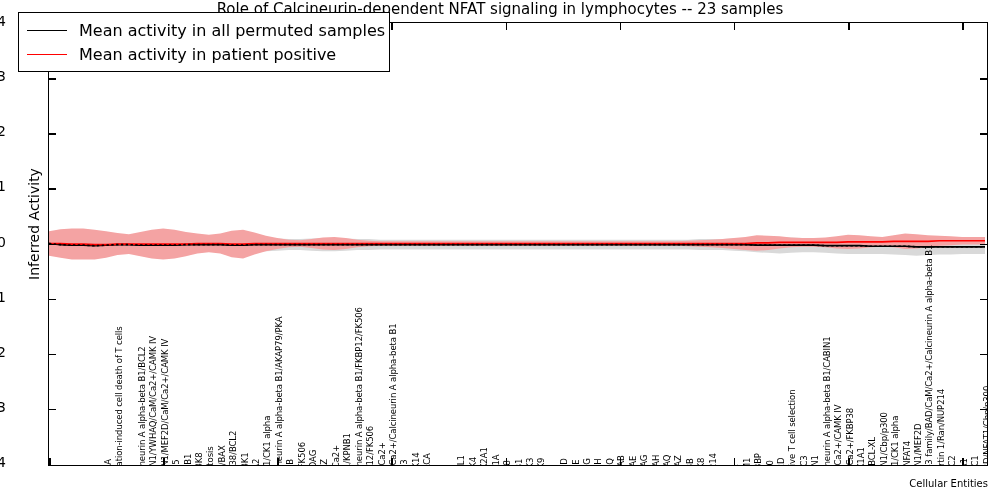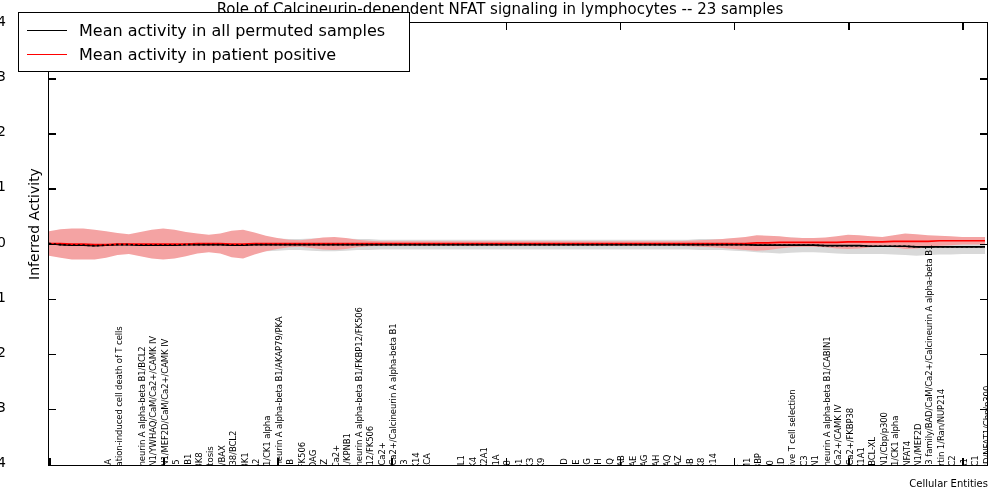--- a/index.html
+++ b/index.html
@@ -13,21 +13,21 @@
   #ylabel{position:absolute;left:-186px;top:216px;width:440px;text-align:center;
           font-size:14px;transform:rotate(-90deg);}
   #xlabel{position:absolute;left:48px;top:478px;width:940px;text-align:right;font-size:10px;}
   .ytick{position:absolute;right:994px;font-size:14px;text-align:right;
          width:60px;transform:translateY(-9px);white-space:nowrap;}
   .ytickmark{position:absolute;left:0;width:7px;height:1.6px;background:#000;}
   .xtickmark{position:absolute;bottom:0;width:1.6px;height:7px;background:#000;}
   .ytickmark-r{position:absolute;right:0;width:7px;height:1.6px;background:#000;}
   .xtickmark-t{position:absolute;top:0;width:1.6px;height:7px;background:#000;}
   #legend{position:absolute;left:18px;top:12px;border:1.4px solid #000;background:#fff;
-          padding:5px 24px 5px 8px;z-index:6;}
+          padding:5px 4px 5px 8px;z-index:6;}
   .lgrow{display:flex;align-items:center;height:24px;}
   .lgline{width:40px;height:0;border-top:1.8px solid #000;margin-right:12px;}
   .lgline.red{border-top-color:#ff0000;}
   .lgtxt{font-size:16px;white-space:nowrap;}
   #xlabels{position:absolute;left:48px;top:22px;width:940px;height:444px;
            pointer-events:none;}
   .xl{position:absolute;bottom:3px;font-size:8.5px;line-height:8.5px;
       transform-origin:left bottom;transform:rotate(-90deg);white-space:nowrap;
       letter-spacing:-0.1px;}
   svg{display:block;}

